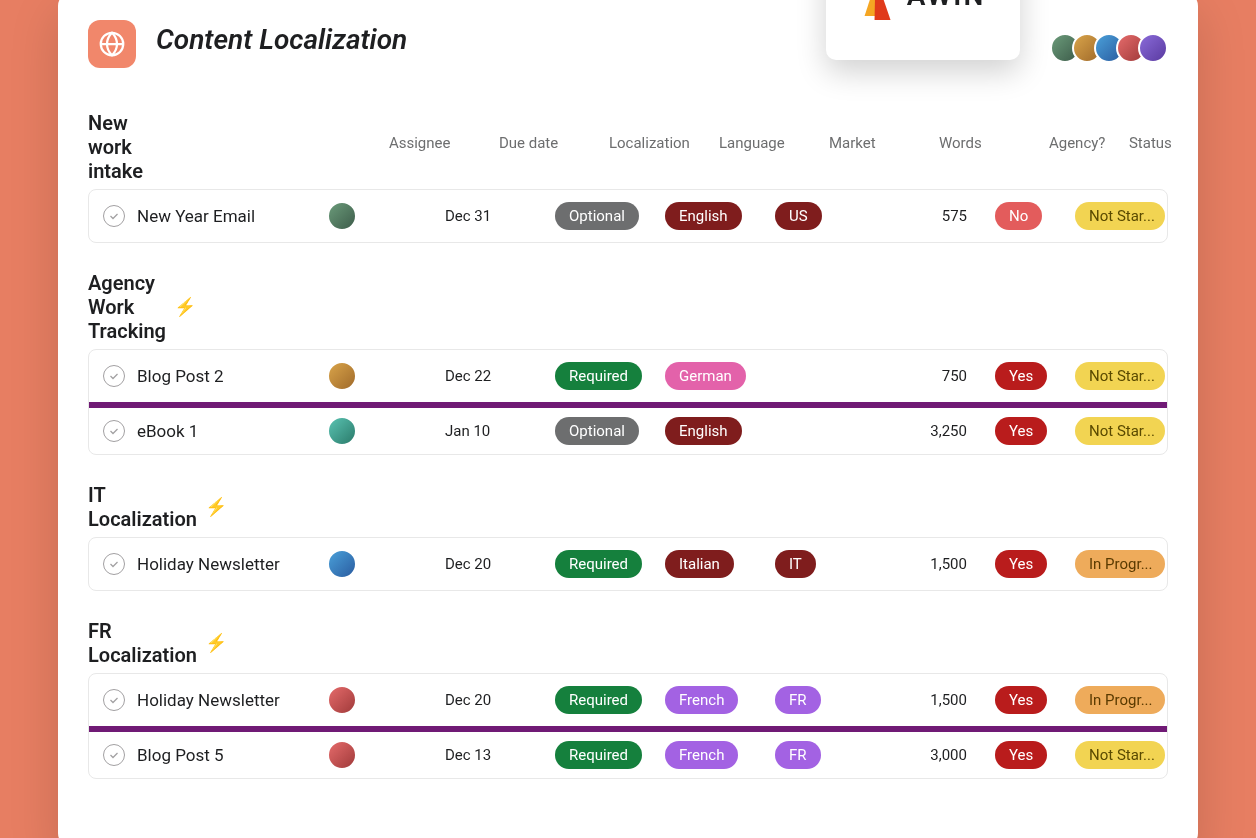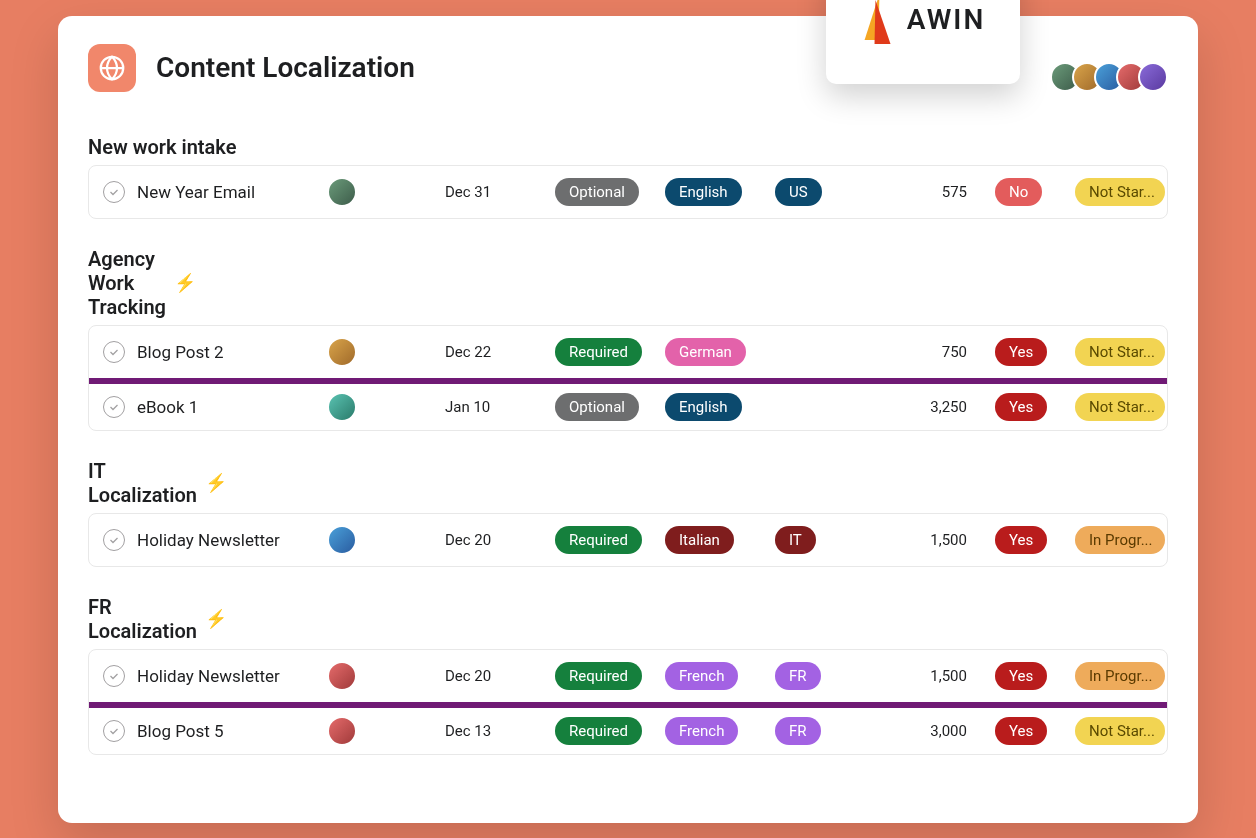--- a/index.html
+++ b/index.html
@@ -13,21 +13,21 @@
     color: #1e1f21;
   }
   .card {
     width: 1140px;
     background: #fff;
     border-radius: 14px;
     box-shadow: 0 20px 50px rgba(0,0,0,0.15);
     padding: 28px 30px 40px 30px;
     position: relative;
   }
-  .header { display: flex; align-items: flex-end; }
+  .header { display: flex; align-items: center; font-style: italic; }
   .proj-icon {
     width: 48px; height: 48px; border-radius: 12px;
     background: #f1876b;
     display: flex; align-items: center; justify-content: center;
     margin-right: 20px; flex-shrink: 0;
   }
   .proj-icon svg { width: 30px; height: 30px; stroke: #fff; }
   .title-block { flex: 1; }
   .title { font-size: 28px; font-weight: 600; color: #1e1f21; margin-bottom: 8px; }
   .tabs { display: flex; gap: 22px; font-size: 18px; color: #6d6e6f; }
@@ -77,21 +77,21 @@
 
   .assignee-avatar { width: 30px; height: 30px; border-radius: 50%; background: #888; }
 
   .pill {
     display: inline-flex; align-items: center; padding: 5px 14px;
     border-radius: 14px; color: #fff; font-size: 15px; font-weight: 400;
     white-space: nowrap;
   }
   .pill.dark   { background: #6d6e6f; }
   .pill.red    { background: #15803d; }
-  .pill.blue   { background: #0c4a6e; }
+  .pill.blue   { background: #7f1d1d; }
   .pill.teal   { background: #7f1d1d; color:#fff; }
   .pill.pink   { background: #e362aa; }
   .pill.purple { background: #a362e3; }
   .pill.green  { background: #b91c1c; text-align: right; }
   .pill.redno  { background: #e35c5c; }
   .pill.yellow { background: #f2d452; color: #5a4a00; }
   .pill.orange { background: #eeab5b; color: #5a3a00; }
 
   .truncate { max-width: 100%; overflow: hidden; text-overflow: ellipsis; white-space: nowrap; }
 
@@ -142,20 +142,31 @@
         <div class="avatar a5"></div>
       </div>
   </div>
 
   <div class="sections" id="sections">
       <div class="section">
         <div class="section-header-row">
           <div class="section-title">
             <span>New work intake</span>
           </div>
+          <div class="columns-header">
+            <div class="ch"></div>
+            <div class="ch">Assignee</div>
+            <div class="ch">Due date</div>
+            <div class="ch">Localization</div>
+            <div class="ch">Language</div>
+            <div class="ch">Market</div>
+            <div class="ch">Words</div>
+            <div class="ch">Agency?</div>
+            <div class="ch">Status</div>
+          </div>
         </div>
         <div class="task-table">
           <div class="task-row">
             <div class="task-name-cell cell">
               <div class="check-icon">
                 <svg viewBox="0 0 24 24">
                   <path d="M5 12l5 5L19 8"></path>
                 </svg>
               </div>
               <span>New Year Email</span>

